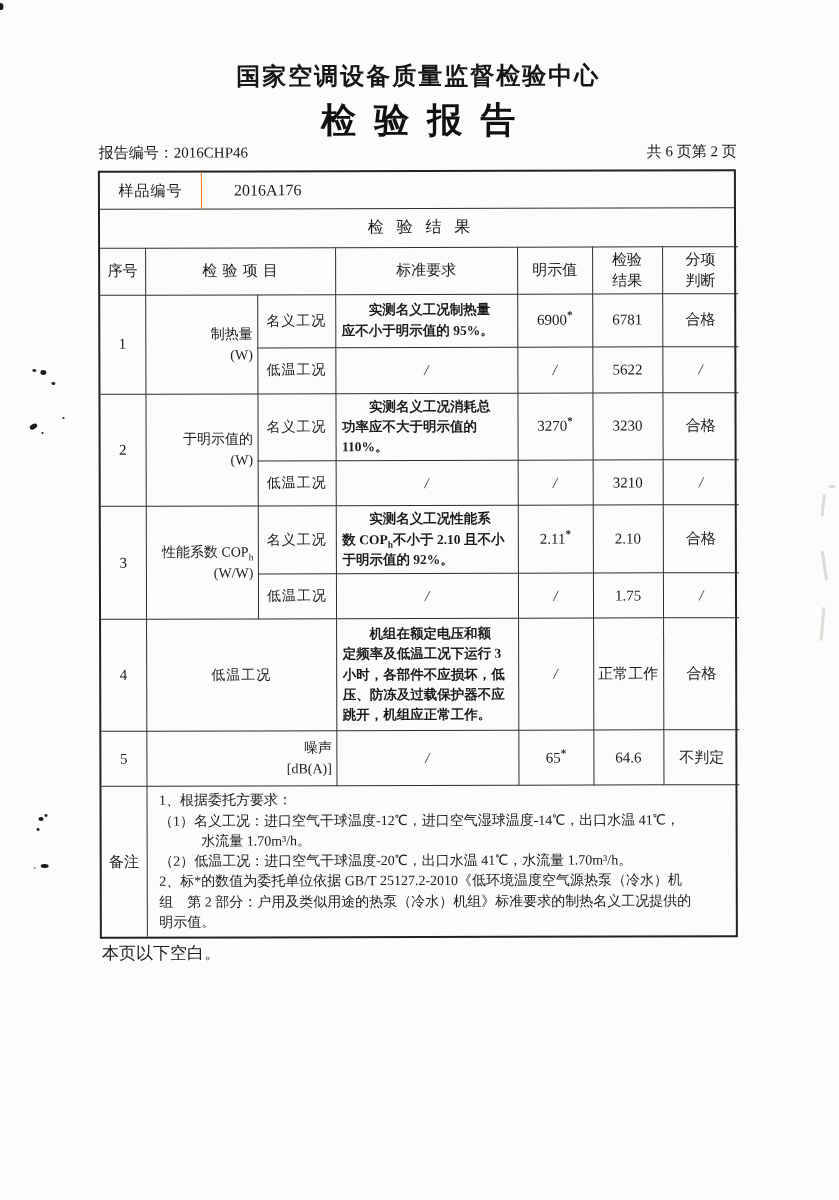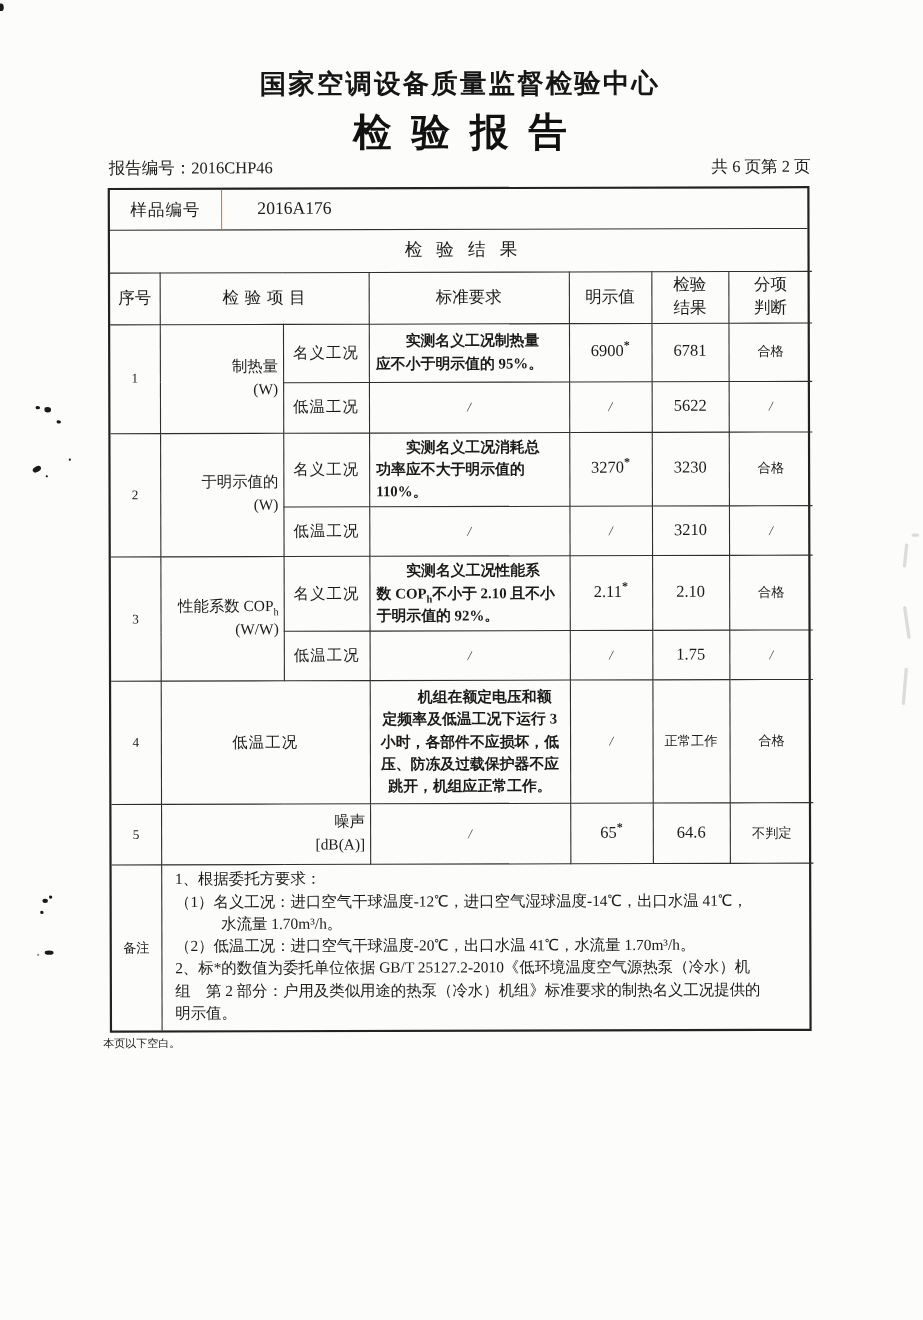--- a/index.html
+++ b/index.html
@@ -51,36 +51,36 @@
     width:101px; border-right:1px solid #f97316;
     display:flex; align-items:center; justify-content:center;
     font-size:15px; letter-spacing:1px;
   }
   .sample-value { flex:1; display:flex; align-items:center; padding-left:32px; font-size:16px; }
 
   table { width:100%; border-collapse:collapse; table-layout:fixed; }
   td {
     border:1px solid #2e2e2e;
     text-align:center; vertical-align:middle;
-    font-size:12px; padding:2px 4px;
+    font-size:15px; padding:2px 4px;
     box-sizing:border-box;
   }
   tr > td:first-child { border-left:none; }
   tr > td:last-child { border-right:none; }
   tr.first > td { border-top:none; }
   tr.last > td { border-bottom:none; }
 
   .band { letter-spacing:0.8em; text-indent:0.8em; font-size:16px; height:38px; }
   .hdr td { height:47px; font-size:15px; }
   .item-sp { letter-spacing:0.35em; text-indent:0.35em; }
   .twoline div { line-height:1.35; }
 
   .h53 td { height:53px; } .h46 td { height:46px; }
   .h64 td { height:64px; } .h45 td { height:45px; }
-  .h68 td { height:68px; } .h112 td { height:112px;text-align:center; }
+  .h68 td { height:68px; } .h112 td { height:112px; }
   .h55 td { height:55px; } .h144 td { height:144px; }
 
   .req {
     text-align:left; text-indent:2em;
     white-space:pre-line;
     font-size:13.5px; line-height:1.5;
     padding:3px 6px;
     font-weight:bold;
   }
   .itemname { font-size:14px; line-height:1.5;text-align:right; }
@@ -91,21 +91,21 @@
   .slash { font-style:italic; color:#2c2c2c; }
 
   .remark-cell {
     text-align:left; vertical-align:middle;
     font-size:14px; line-height:1.45;
     padding:4px 8px 4px 12px;
   }
   .remark-cell p { margin:0; white-space:pre-line; }
   .hang3 { padding-left:3em; text-indent:-3em; }
 
-  .blank-note { position:absolute; left:93px; top:941px; font-size:10px; }
+  .blank-note { position:absolute; left:101px; top:941px; font-size:17px; }
 
   
   .speck { position:absolute; background:#1a1a1a; border-radius:45% 55% 50% 50%; }
   .bleed { position:absolute; background:#8a8a86; opacity:0.28; border-radius:2px; }
 </style>
 </head>
 <body>
 
 <div class="sheet">
   <div class="content">

